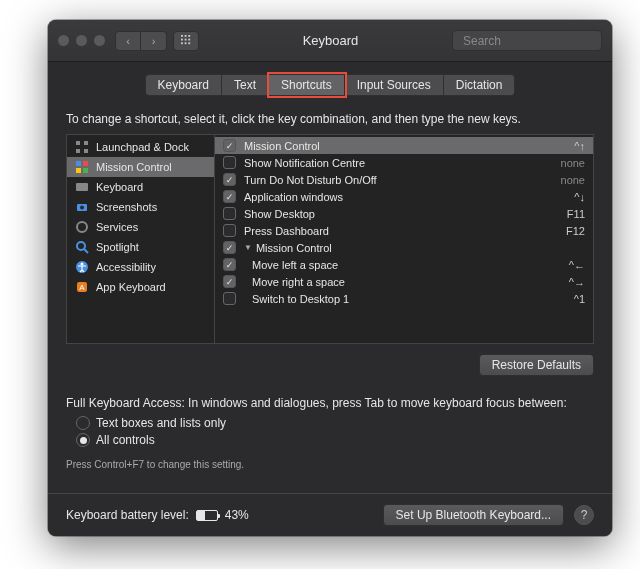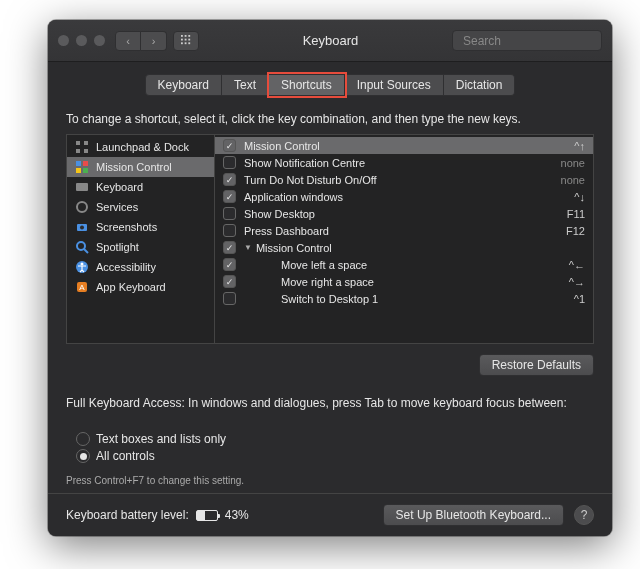--- a/index.html
+++ b/index.html
@@ -37,28 +37,28 @@
 
 .list { flex: 1; overflow-y: auto; padding: 2px 0; }
 .lrow { display: flex; align-items: center; padding: 2px 8px; gap: 8px; font-size: 11px; color: #e6e6e6; }
 .lrow.selected { background: #6a6a6c; }
 .cb { width: 13px; height: 13px; border-radius: 3px; border: 1px solid #666; background: #2b2b2d; display:flex; align-items:center; justify-content:center; font-size: 9px; color: #e6e6e6; flex-shrink: 0; }
 .cb.checked { background: #636365; border-color: #555; }
 .lname { flex: 1; }
 .lkey { color: #ccc; font-size: 11px; white-space: nowrap; }
 .lkey.none { color: #888; text-transform: lowercase; }
 .indent1 { margin-left: 0; display:flex; align-items:center; gap:4px; }
-.indent2 { margin-left: 37px; }
+.indent2 { margin-left: 8px; }
 .disctri { font-size: 8px; color: #aaa; }
 
 .restore { display:flex; justify-content:flex-end; margin-top: 10px; }
 .button { background: linear-gradient(#5a5a5c,#4c4c4e); border: 1px solid #2f2f31; border-radius: 4px; padding: 3px 12px; font-size: 12px; color: #e6e6e6; }
 
 .fka { margin-top: 20px; font-size: 12px; }
-.fka-title { margin-bottom: 22px; }
+.fka-title { margin-bottom: 6px; }
 .radio-row { display:flex; align-items:flex-end; gap: 6px; margin-left: 10px; margin-bottom: 3px; font-size: 12px; }
 .radio { width: 14px; height: 14px; border-radius: 50%; border: 1px solid #666; background: #2b2b2d; display:flex; align-items:center; justify-content:center; }
 .radio.checked::after { content:""; width: 7px; height: 7px; border-radius:50%; background: #e6e6e6; }
 .hint { font-size: 10px; color: #aaa; margin-top: 12px; }
 
 .footer { position:absolute; left:0; right:0; bottom:0; border-top: 1px solid #444; padding: 10px 18px; display:flex; align-items:center; justify-content: space-between; background: #2b2b2d; }
 .batt { display:flex; align-items:center; gap: 7px; font-size: 12px; color: #e6e6e6; }
 .batt-icon { width: 22px; height: 11px; border: 1px solid #e6e6e6; border-radius: 2px; position: relative; }
 .batt-icon::after { content:""; position:absolute; right:-3px; top:3px; width:2px; height:4px; background:#e6e6e6; border-radius: 0 1px 1px 0; }
 .batt-fill { height:100%; background: #e6e6e6; }
@@ -142,33 +142,33 @@
             <span class="sicon">
               <svg width="14" height="14" viewBox="0 0 14 14">
                 <rect x="1" y="3" width="12" height="8" rx="1" fill="#888"></rect>
               </svg>
             </span>
             <span>Keyboard</span>
           </div>
           <div class="srow">
             <span class="sicon">
               <svg width="14" height="14" viewBox="0 0 14 14">
-                <circle cx="7" cy="7" r="5" fill="none" stroke="#888" stroke-width="2"></circle>
-              </svg>
-            </span>
-            <span>Services</span>
-          </div>
-          <div class="srow">
-            <span class="sicon">
-              <svg width="14" height="14" viewBox="0 0 14 14">
                 <rect x="2" y="4" width="10" height="7" rx="1" fill="#4a90e2"></rect>
                 <circle cx="7" cy="7.5" r="2" fill="#2b2b2d"></circle>
               </svg>
             </span>
             <span>Screenshots</span>
+          </div>
+          <div class="srow">
+            <span class="sicon">
+              <svg width="14" height="14" viewBox="0 0 14 14">
+                <circle cx="7" cy="7" r="5" fill="none" stroke="#888" stroke-width="2"></circle>
+              </svg>
+            </span>
+            <span>Services</span>
           </div>
           <div class="srow">
             <span class="sicon">
               <svg width="14" height="14" viewBox="0 0 14 14">
                 <circle cx="6" cy="6" r="4" fill="none" stroke="#4a90e2" stroke-width="2"></circle>
                 <line x1="9" y1="9" x2="13" y2="13" stroke="#4a90e2" stroke-width="2"></line>
               </svg>
             </span>
             <span>Spotlight</span>
           </div>

